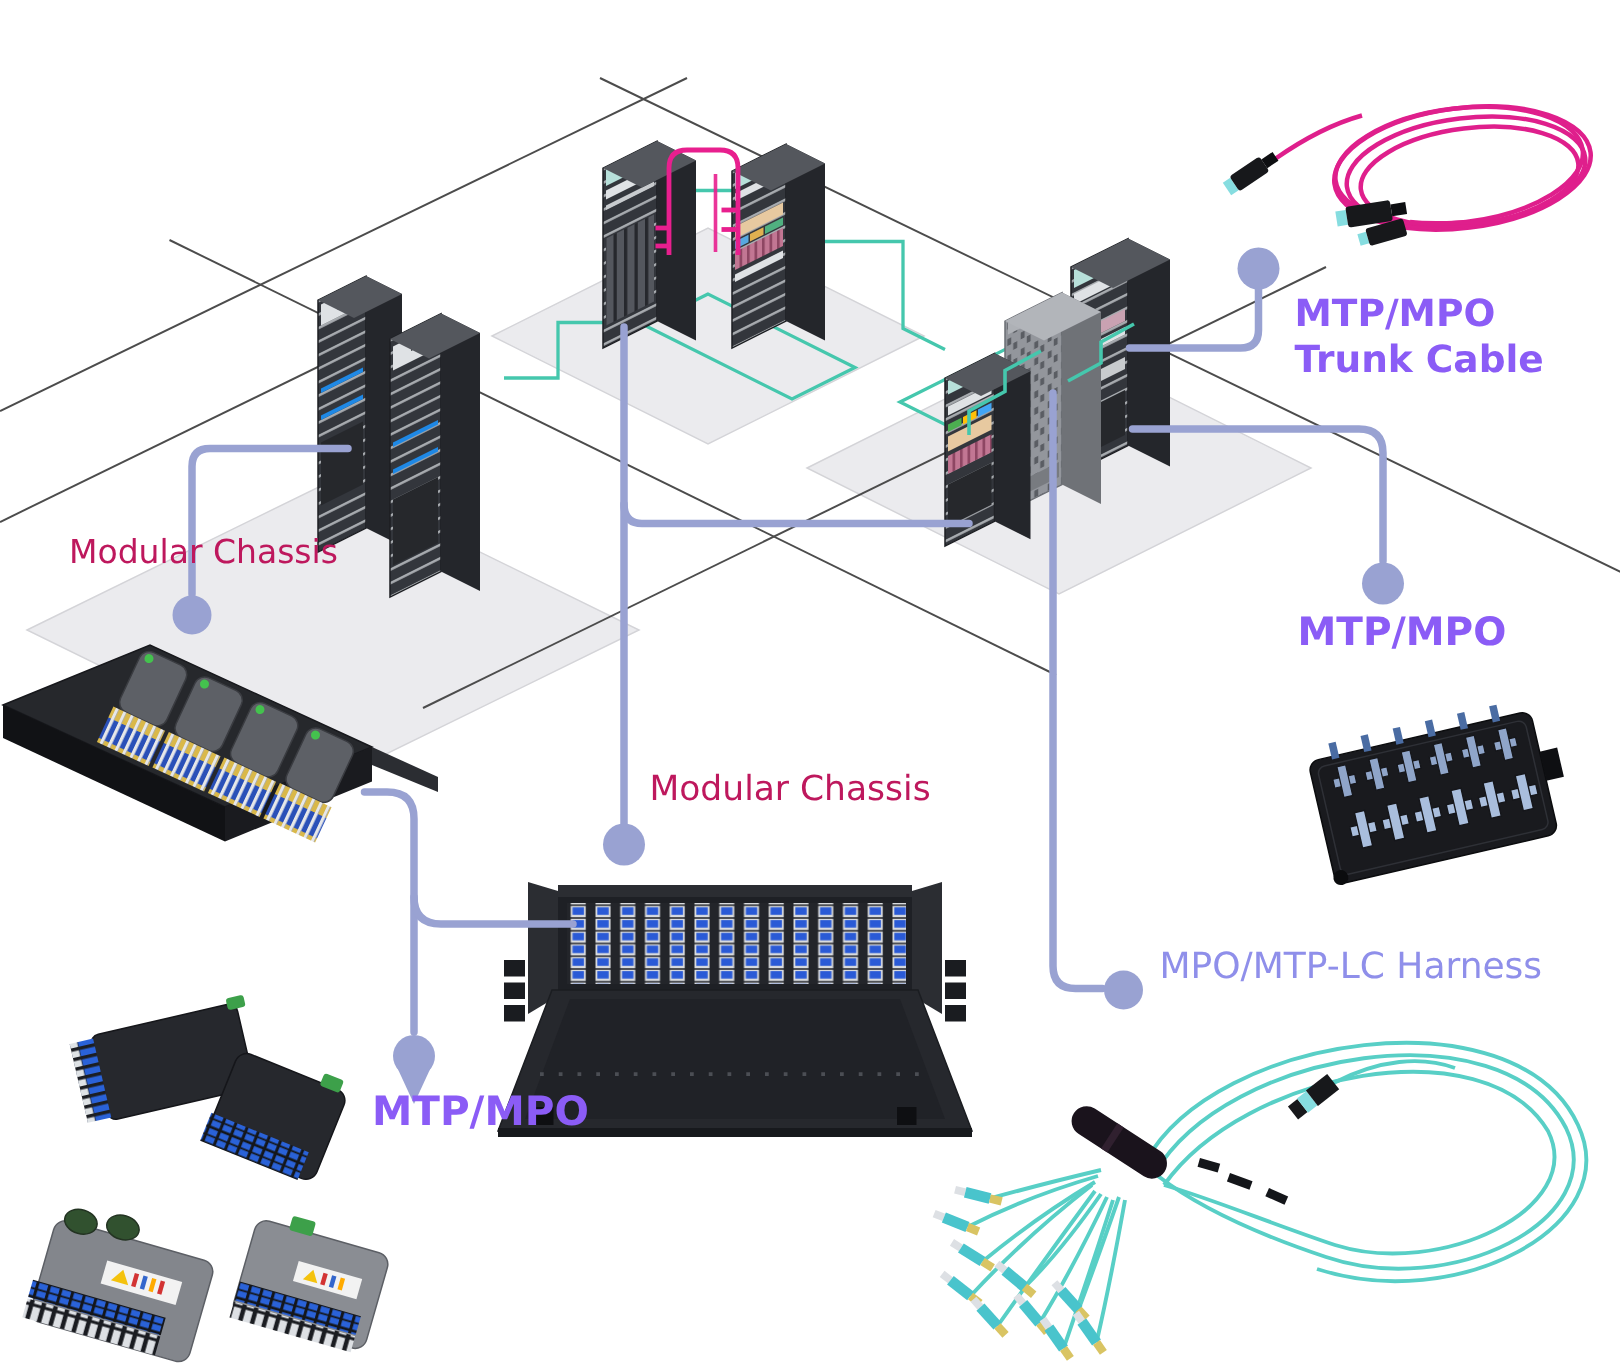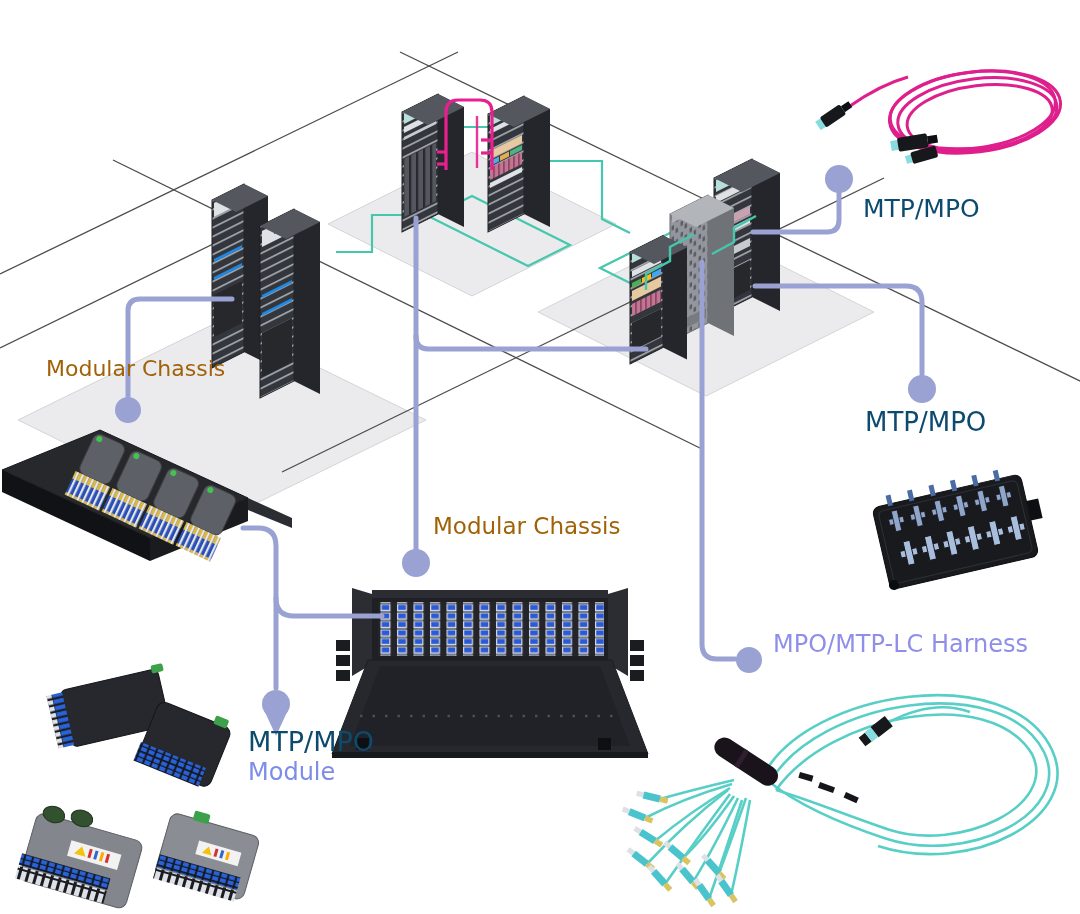--- a/index.html
+++ b/index.html
@@ -1,21 +1,21 @@
 <!DOCTYPE html>
 <html><head>
 <meta charset="utf-8">
 <style>
   html,body{margin:0;padding:0;background:#ffffff;}
   .stage{position:relative;width:1080px;height:914px;background:#fff;overflow:hidden;
          font-family:"DejaVu Sans","Liberation Sans",sans-serif;}
   .stage svg{position:absolute;left:0;top:0;}
   .lbl{position:absolute;white-space:nowrap;}
-  .h-blue{color:#0c4a6e;font-weight:normal;}
-  .l-blue{color:#a16207;}
+  .h-blue{color:#8b5cf6;font-weight:bold;}
+  .l-blue{color:#be185d;}
   .l-lav{color:#8f8fea;}
 </style>
 </head>
 <body>
 
 <div class="stage">
 <svg width="1080" height="914" viewBox="0 0 1080 914">
   <defs>
     <pattern id="units" width="4" height="9" patternUnits="userSpaceOnUse">
       <rect width="4" height="9" fill="#33363c"></rect>
@@ -414,29 +414,29 @@
     <circle cx="749" cy="660" r="13"></circle>
     <circle cx="276" cy="704" r="14"></circle>
     <polygon points="264,710 288,710 276,736"></polygon>
   </g>
 </svg>
 
   <div class="lbl l-blue" style="left:46px;top:356px;font-size:22px">Modular Chassis</div>
 
   <div class="lbl" style="left:863px;top:193px;line-height:31px;font-size:25px">
     <div class="h-blue">MTP/MPO</div>
+    <div class="h-blue">Trunk Cable</div>
   </div>
 
   <div class="lbl" style="left:865px;top:407px;line-height:31px">
     <div class="h-blue" style="font-size:26px">MTP/MPO</div>
   </div>
 
   <div class="lbl l-blue" style="left:433px;top:513px;font-size:23px">Modular Chassis</div>
 
   <div class="lbl" style="left:773px;top:621px;line-height:47px">
     <div class="l-lav" style="font-size:24px">MPO/MTP-LC Harness</div>
   </div>
 
   <div class="lbl" style="left:248px;top:727px;line-height:30px">
     <div class="h-blue" style="font-size:27px">MTP/MPO</div>
-    <div style="font-size:24px;color:#7d8ce8">Module</div>
   </div>
 </div>
 
 </body></html>

